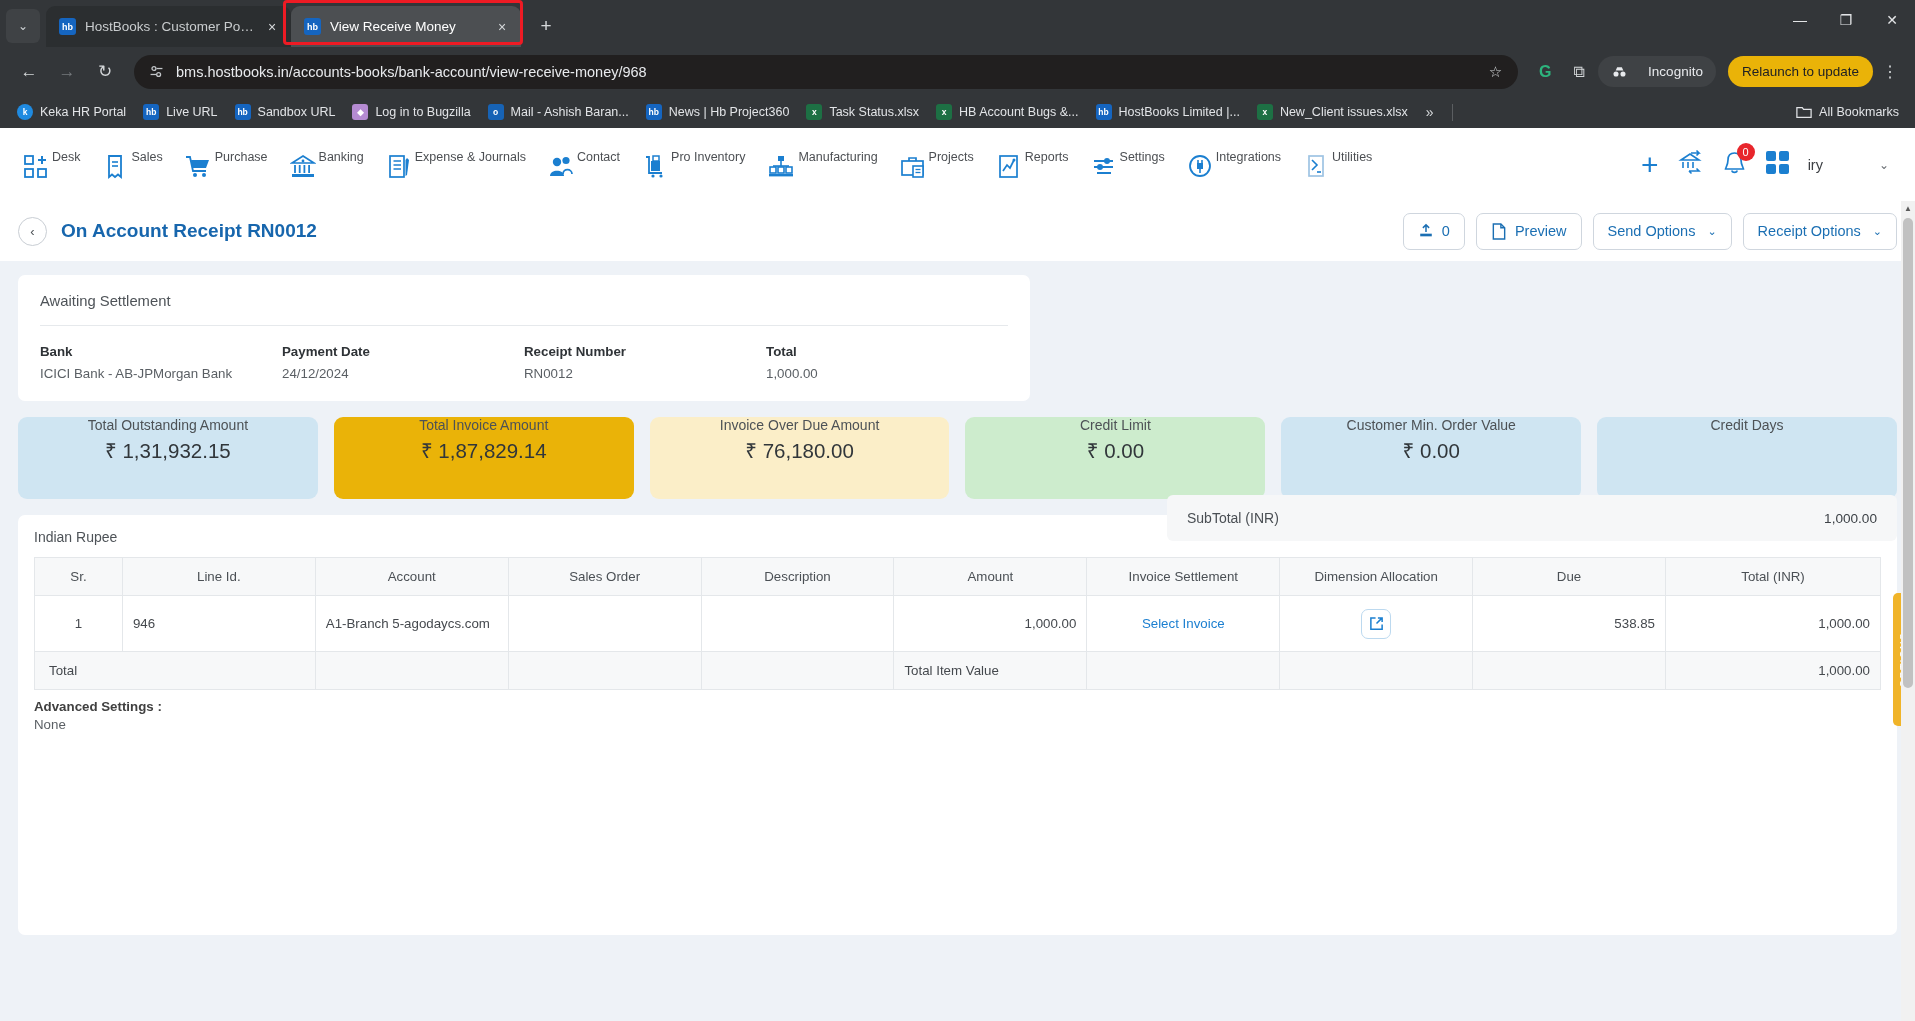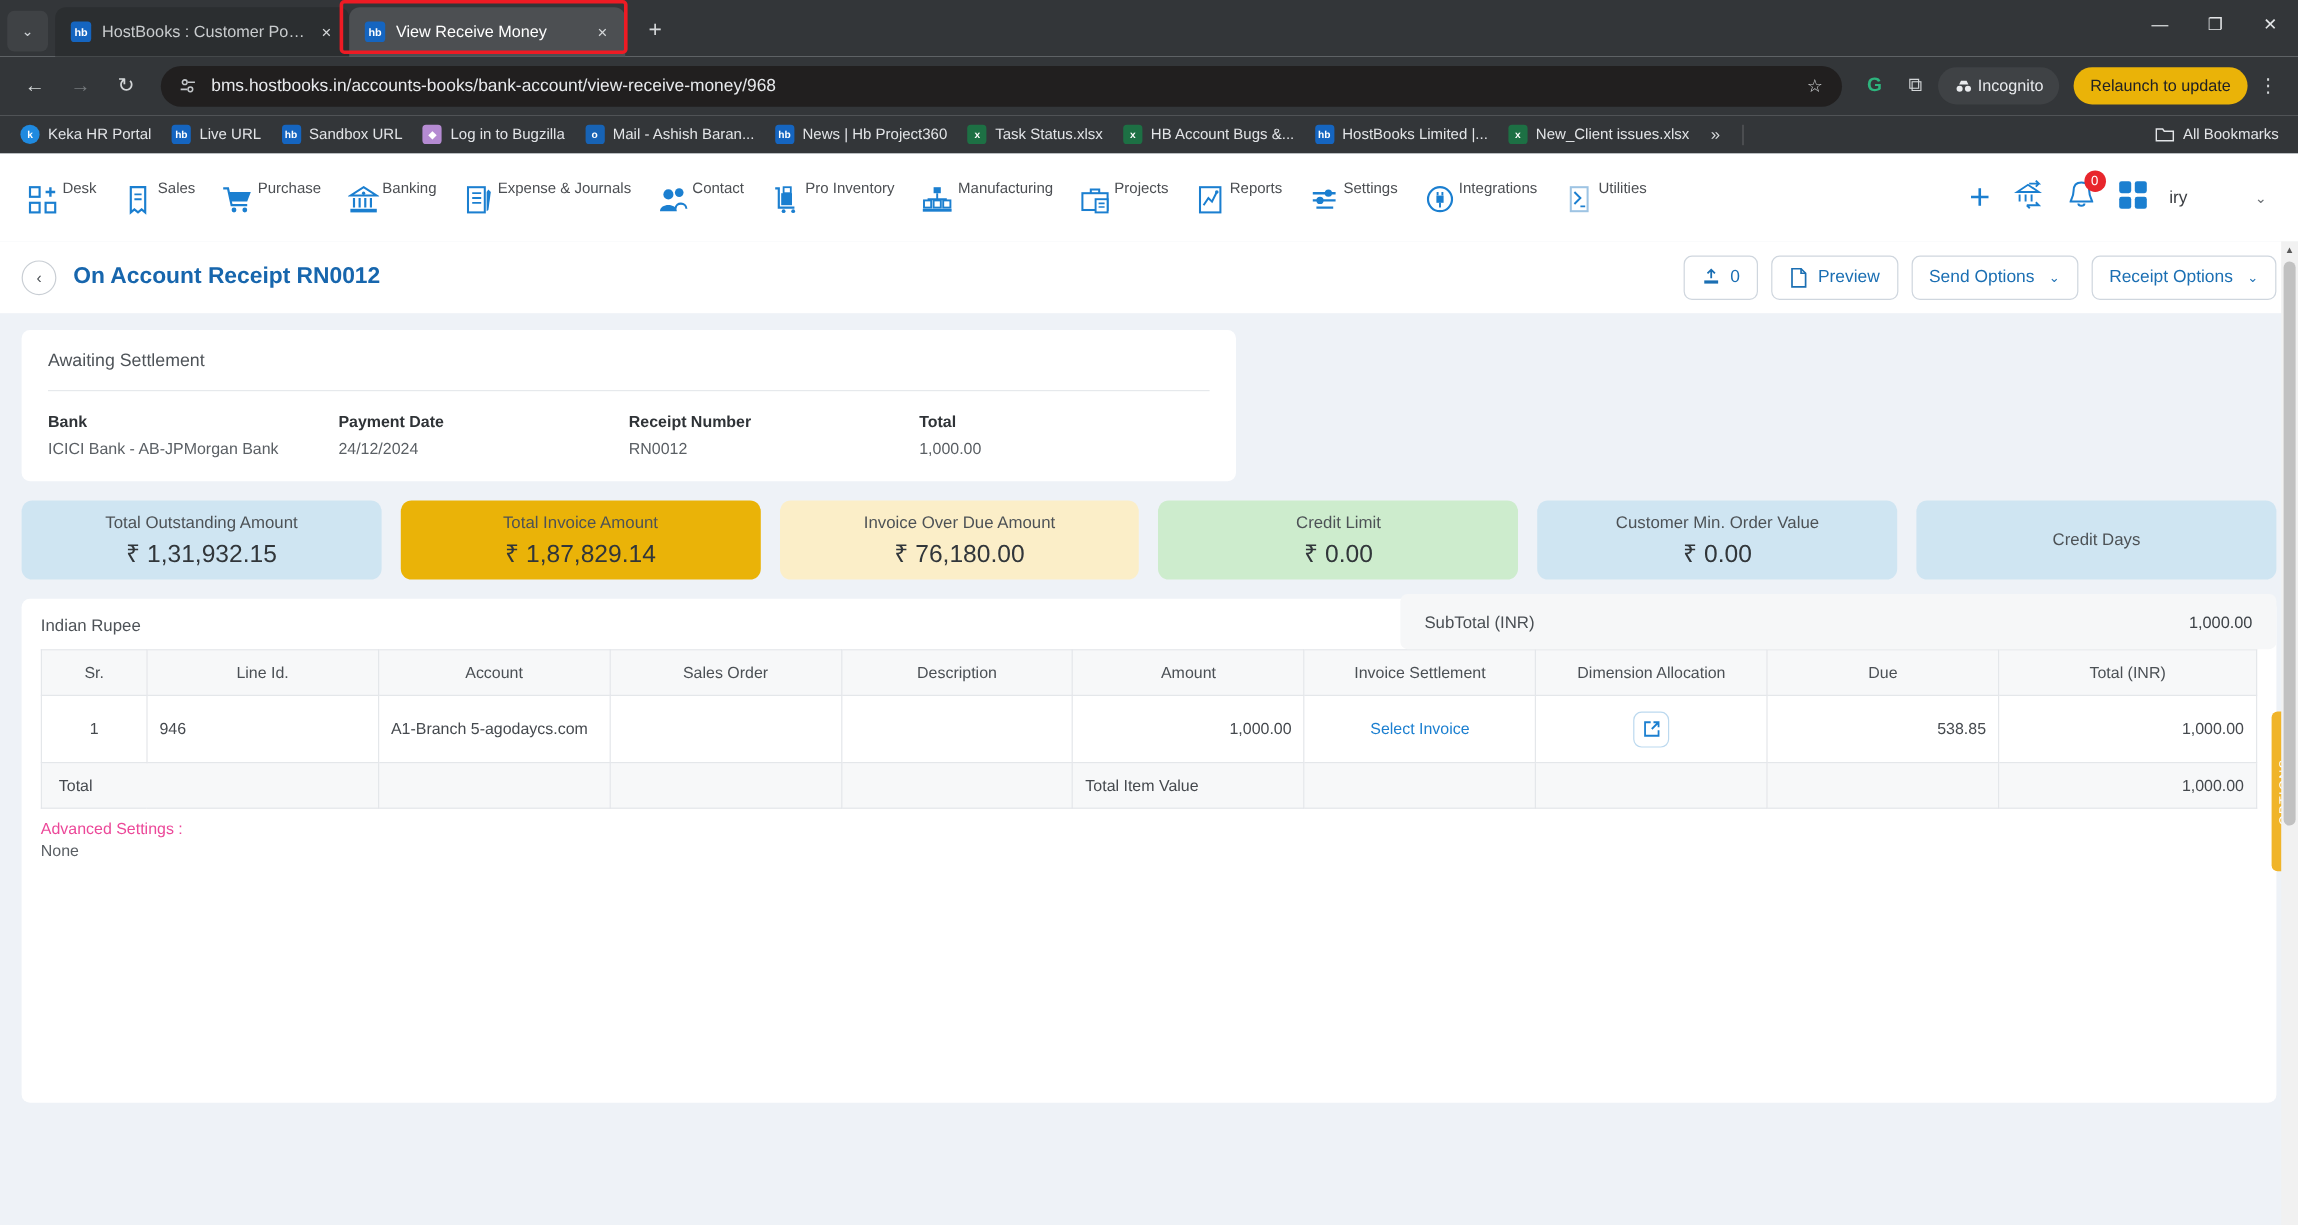--- a/index.html
+++ b/index.html
@@ -62,21 +62,21 @@
   }
   .url-icon { width: 20px; height: 20px; display: flex; align-items: center;
     justify-content: center; color: #c3c6c9; }
   .url-text { flex: 1 1 auto; color: #e8eaed; font-size: 14.5px;
     white-space: nowrap; overflow: hidden; }
   .url-star { color: #d3d6d8; font-size: 15px; padding-right: 4px; }
   .ext-icon { width: 30px; height: 30px; display: flex; align-items: center;
     justify-content: center; color: #d3d6d8; font-size: 16px; }
   .incognito-pill {
     height: 31px; background: #3f4245; border-radius: 16px; display: flex;
-    align-items: center; gap: 3px; padding: 0 13px; color: #e8eaed; font-size: 13.5px;
+    align-items: center; gap: 20px; padding: 0 13px; color: #e8eaed; font-size: 13.5px;
   }
   .relaunch-pill {
     height: 31px; background: #eab308; color: #202124; border-radius: 16px;
     display: flex; align-items: center; padding: 0 14px; font-size: 13.5px;
     margin-left: 8px; font-weight: 500;
   }
   .kebab { width: 26px; color: #d3d6d8; font-size: 16px; text-align: center; }
 
   .bookmarks {
     height: 32px; background: #333639; display: flex; align-items: center;
@@ -139,22 +139,22 @@
   }
   .card-title { font-size: 14.8px; color: #4e5358; }
   .card-rule { height: 1px; background: #e6e9ec; margin: 16px 0 18px 0; }
   .kv-row { display: flex; }
   .kv { width: 255px; }
   .kv-label { font-size: 13.3px; color: #2f3337; font-weight: 700;
     margin-bottom: 7px; }
   .kv-val { font-size: 13.3px; color: #5a5f64; }
 
   .stats { display: flex; gap: 16px; margin-top: 16px; }
-  .stat { flex: 1 1 0; height: 66px; border-radius: 9px; display: flex;
-    flex-direction: column; align-items: center; justify-content: center; gap: 3px; }
+  .stat { flex: 1 1 0; height: 82px; border-radius: 9px; display: flex;
+    flex-direction: column; align-items: center; gap: 3px; }
   .stat .st-lbl { font-size: 14px; color: #4d5256; }
   .stat .st-val { font-size: 20.5px; color: #31363a; }
 
   .panel { background: #fff; border-radius: 7px; margin-top: 16px;
     padding: 14px 16px 0 16px; height: 420px; }
   .panel-title { font-size: 14px; color: #4e5358; margin-bottom: 12px; }
 
   table.grid { width: 100%; border-collapse: collapse; table-layout: fixed; }
   table.grid th {
     background: #f7f8f9; border: 1px solid #e4e7ea; font-weight: 400;
@@ -167,21 +167,21 @@
   td.c-sr { text-align: center; }
   td.c-num { text-align: right; }
   td.c-link { text-align: center; }
   .link { color: #1b7fd0; }
   .dim-btn { width: 30px; height: 30px; border: 1px solid #bcd9ef;
     border-radius: 7px; display: inline-flex; align-items: center;
     justify-content: center; color: #1b7fd0; }
   tr.total-row td { background: #f7f8f9; height: 38px; }
 
   .adv { margin-top: 9px; }
-  .adv-lbl { font-size: 13.3px; color: #ec4899; font-weight: 400; }
+  .adv-lbl { font-size: 13.3px; color: #404040; font-weight: 700; }
   .adv-val { font-size: 13.3px; color: #5a5f64; margin-top: 3px; }
   .rounding-lbl { font-size: 13.3px; color: #5a5f64; margin-top: 78px; }
 
   .totals { position: absolute; right: 18px; top: 294px; width: 730px; }
   .trow { height: 46px; background: #f6f7f8; border-radius: 6px;
     display: flex; align-items: center; justify-content: space-between;
     padding: 0 20px; margin-bottom: 12px; }
   .trow .t-lbl { font-size: 14px; color: #4a4f54; }
   .trow .t-val { font-size: 13.6px; color: #3d4247; }
 

